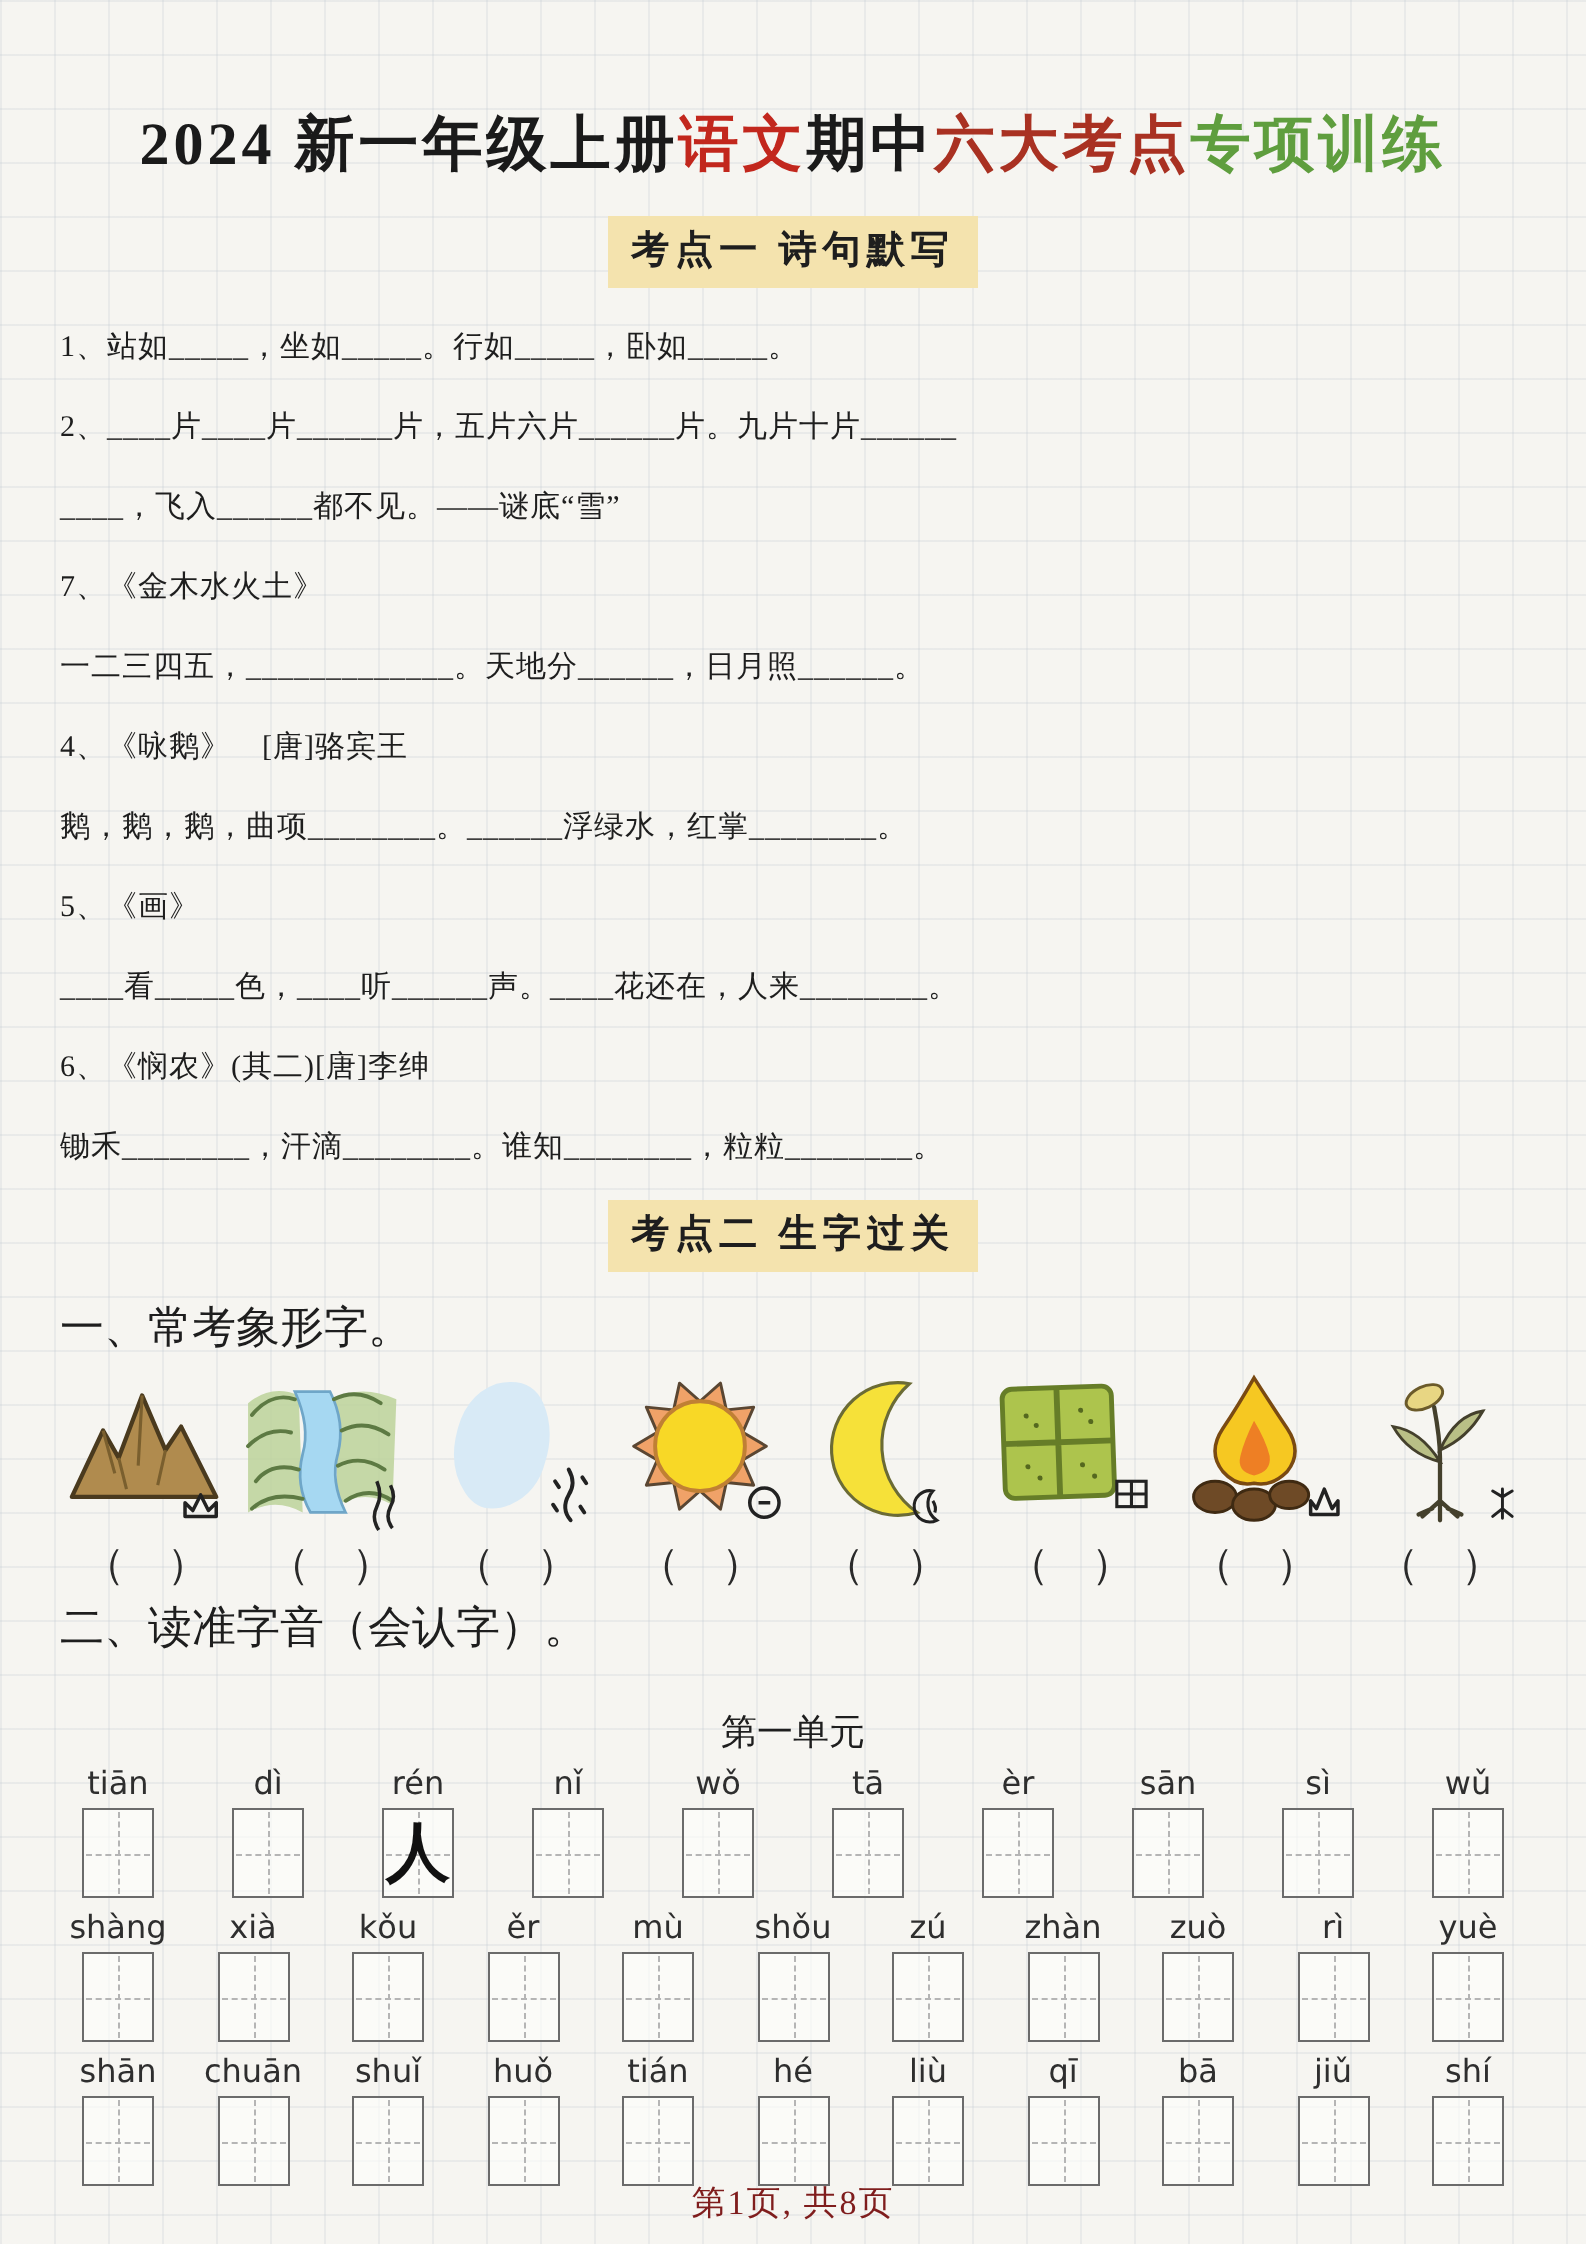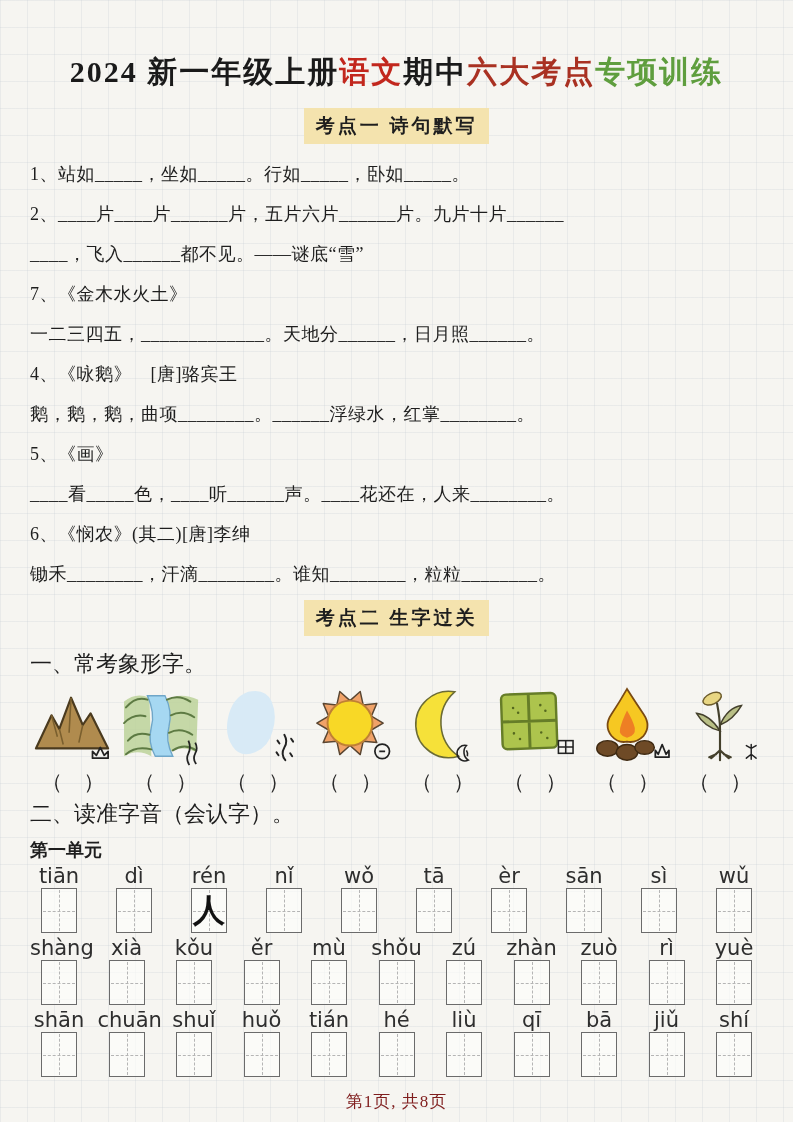--- a/index.html
+++ b/index.html
@@ -11,33 +11,33 @@
       linear-gradient(to right, rgba(198,205,212,.28) 1px, transparent 1px),
       linear-gradient(to bottom, rgba(198,205,212,.28) 1px, transparent 1px);
     background-size:27px 27px;
     font-family:"Liberation Serif", serif;
     color:#1e1e1e;
   }
   .page{position:absolute;inset:0;padding:52px 30px 0;}
   .title{text-align:center;font-size:30px;font-weight:bold;letter-spacing:2px;white-space:nowrap}
   .sec-head-wrap{text-align:center;margin-top:15px}
   .sec-head{display:inline-block;background:#f4e3ae;padding:1px 12px;font-size:19px;font-weight:bold;letter-spacing:3px;line-height:34px}
-  .questions{margin-top:10px;font-size:18px}
+  .questions{margin-top:10px;font-size:15px}
   .questions p{margin:0;line-height:40px;white-space:nowrap;letter-spacing:.5px}
   .sub-head{font-size:22px;margin-top:12px;line-height:32px}
   .figrow{display:flex;justify-content:space-between;margin-top:6px}
   .fig{width:86px;height:80px;position:relative}
   .fig svg{display:block}
   .parenrow{display:flex;justify-content:space-between;margin-top:2px}
   .parenrow span{width:86px;text-align:center;font-size:21px;color:#2a2a2a}
-  .unit-name{font-size:18px;font-weight:bold;margin-top:8px;font-family:"Liberation Sans",sans-serif}
+  .unit-name{text-align:center;font-size:18px;font-weight:normal;margin-top:24px;font-family:"Liberation Sans",sans-serif}
   .grid-rows{margin-top:4px}
   .grid-row{display:flex;justify-content:space-between;margin-bottom:5px}
   .pin-cell{width:58px;text-align:center}
-  .pinyin{font-family:"DejaVu Sans",sans-serif;font-size:21px;color:#2e2e2e;line-height:20px;white-space:nowrap}
+  .pinyin{font-family:"DejaVu Sans",sans-serif;font-size:16px;color:#2e2e2e;line-height:20px;white-space:nowrap}
   .tzg{position:relative;width:36px;height:45px;border:1.5px solid #6b6b6b;background:rgba(253,253,252,.65);margin:2px auto 0}
   .tzg::before{content:"";position:absolute;left:1px;right:1px;top:50%;border-top:1px dashed #b5b5b5}
   .tzg::after{content:"";position:absolute;top:1px;bottom:1px;left:50%;border-left:1px dashed #b5b5b5}
   .hanzi{position:absolute;inset:0;display:flex;align-items:center;justify-content:center;font-size:32px;font-weight:bold;color:#111;z-index:1}
   .footer{position:absolute;left:0;right:0;top:1090px;text-align:center;font-size:17px;color:#7f1d1d;letter-spacing:1px}
 </style>
 </head>
 <body>
 
 <div class="page">

